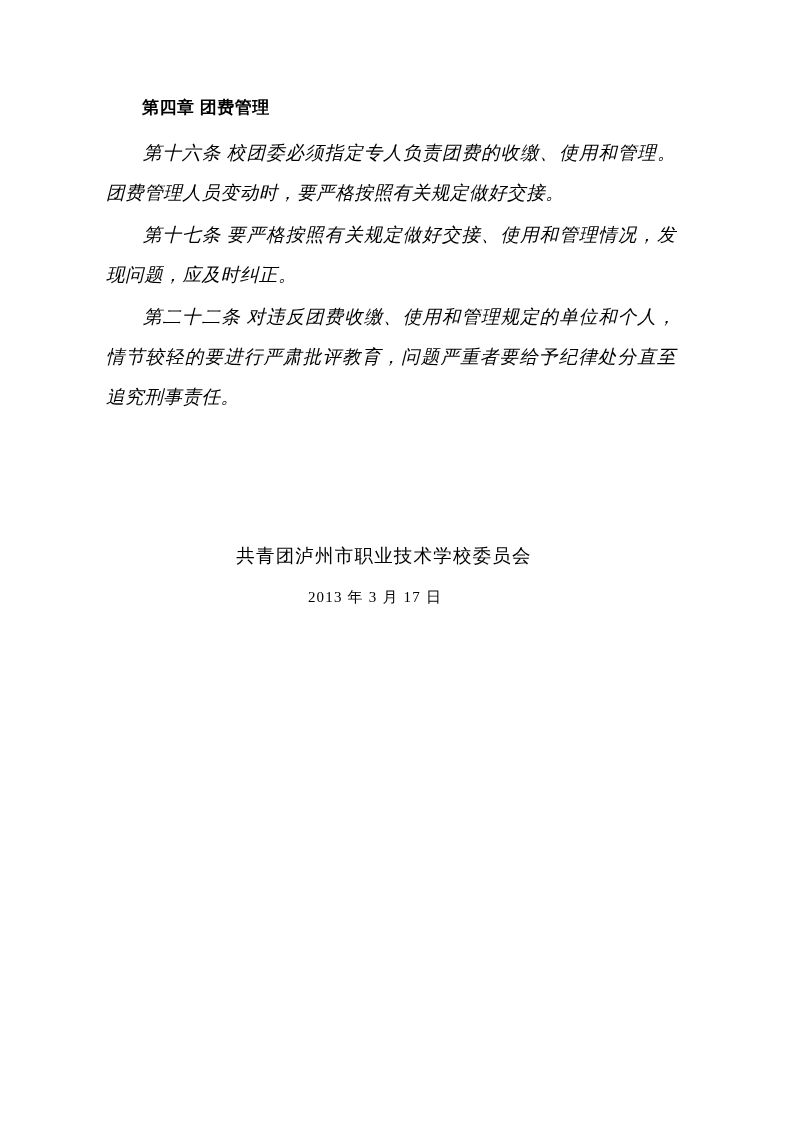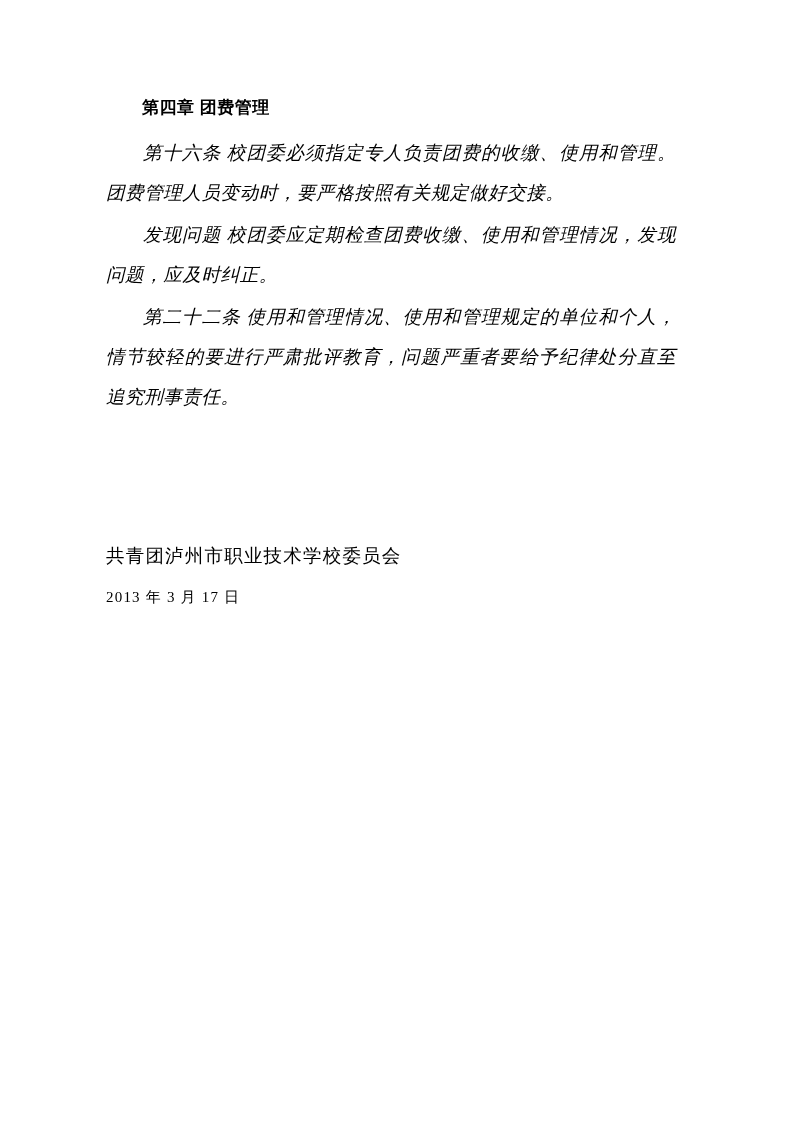--- a/index.html
+++ b/index.html
@@ -34,21 +34,21 @@
     line-height: 40px;
     text-align: justify;
     text-justify: inter-ideograph;
     text-indent: 2em;
     margin: 0 0 2px 0;
     letter-spacing: 0.6px;
     font-style: italic;
   }
   .signature-block {
     margin-top: 118px;
-    text-align: left;
+    text-align: center;
     padding-right: 14px;
   }
   .sign-line {
     font-family: "Liberation Serif", serif;
     font-size: 18.5px;
     line-height: 42px;
     letter-spacing: 1.2px;
   }
   .sign-date {
     font-family: "Liberation Serif", serif;
@@ -59,21 +59,21 @@
   }
 </style>
 </head>
 <body>
 
 <div class="page">
 
   <h1 class="doc-heading">第四章  团费管理</h1>
 
   <p class="para">第十六条  校团委必须指定专人负责团费的收缴、使用和管理。团费管理人员变动时，要严格按照有关规定做好交接。</p>
-  <p class="para">发现问题  校团委应定期检查团费收缴、使用和管理情况，发现问题，应及时纠正。</p>
-  <p class="para">第二十二条  使用和管理情况、使用和管理规定的单位和个人，情节较轻的要进行严肃批评教育，问题严重者要给予纪律处分直至追究刑事责任。</p>
+  <p class="para">第十七条  要严格按照有关规定做好交接、使用和管理情况，发现问题，应及时纠正。</p>
+  <p class="para">第二十二条  对违反团费收缴、使用和管理规定的单位和个人，情节较轻的要进行严肃批评教育，问题严重者要给予纪律处分直至追究刑事责任。</p>
 
   <div class="signature-block">
     <div class="sign-line">共青团泸州市职业技术学校委员会</div>
     <div class="sign-date">2013 年 3 月 17 日</div>
   </div>
 
 </div>
 
 </body></html>

